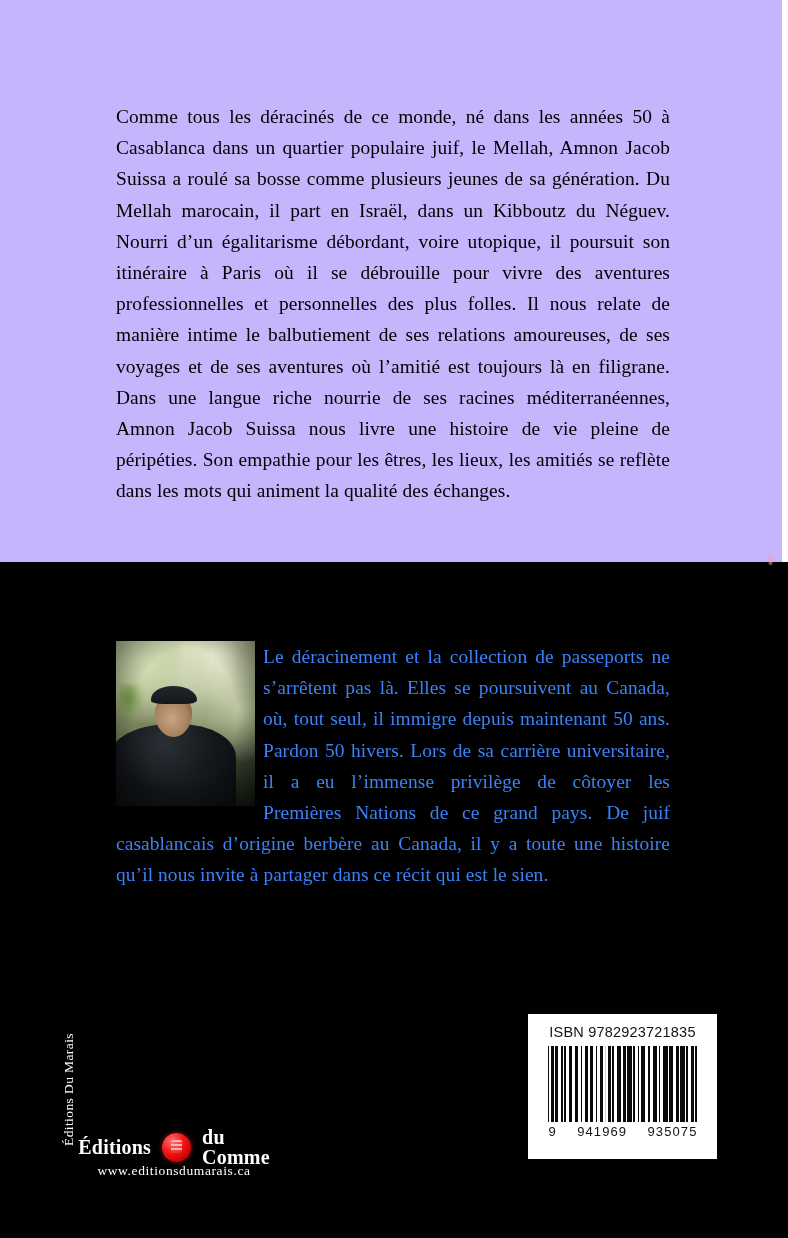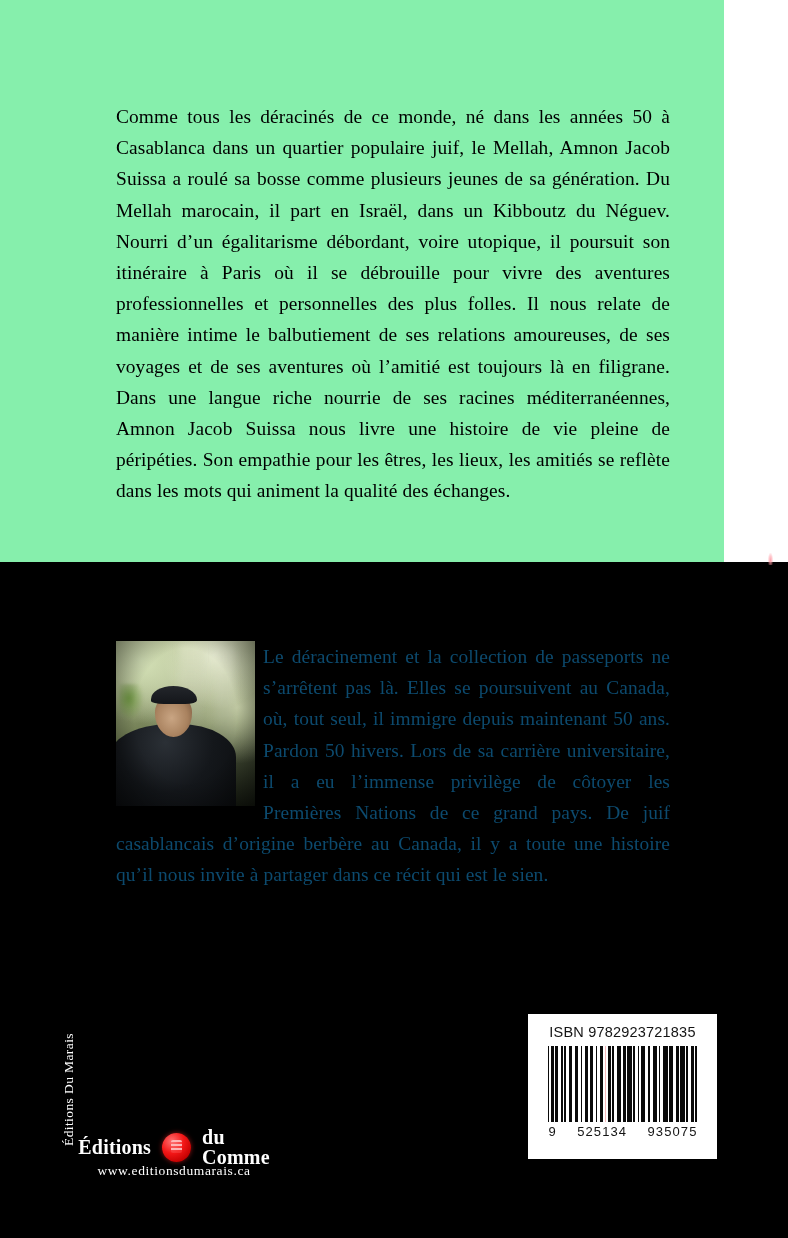--- a/index.html
+++ b/index.html
@@ -12,23 +12,23 @@
     height: 1238px;
     position: relative;
     overflow: hidden;
     font-family: "Liberation Serif", "DejaVu Serif", serif;
   }
 
   
   #top-panel {
     position: absolute;
     left: 0; top: 0;
-    width: 724px;
+    width: 782px;
     height: 562px;
-    background: #86efac;
+    background: #c4b5fd;
   }
 
   #blurb-text {
     position: absolute;
     left: 116px;
     top: 101px;
     width: 554px;
     color: #000000;
     font-size: 19.4px;
     line-height: 31.2px;
@@ -137,21 +137,21 @@
     inset: 0;
     background: radial-gradient(ellipse at 50% 45%, rgba(0,0,0,0) 52%, rgba(0,0,0,0.55) 100%);
   }
 
   
   #blurb2 {
     position: absolute;
     left: 116px;
     top: 641px;
     width: 554px;
-    color: #0c4a6e;
+    color: #3b82f6;
     font-size: 19.4px;
     line-height: 31.2px;
     text-align: justify;
     text-justify: inter-word;
     letter-spacing: 0.1px;
   }
   #blurb2 .photo-float {
     float: left;
     width: 147px;
     height: 168px;
@@ -377,16 +377,16 @@
       <span class="bar" style="width: 3.0303%; flex: 0 0 auto;"></span>
       <span class="sp" style="width: 1.0101%; flex: 0 0 auto;"></span>
       <span class="bar" style="width: 1.0101%; flex: 0 0 auto;"></span>
       <span class="sp" style="width: 2.0202%; flex: 0 0 auto;"></span>
       <span class="bar" style="width: 2.0202%; flex: 0 0 auto;"></span>
       <span class="sp" style="width: 1.0101%; flex: 0 0 auto;"></span>
       <span class="bar" style="width: 1.0101%; flex: 0 0 auto;"></span>
     </div>
   <div id="barcode-digits">
     <span class="grp lead">9</span>
-    <span class="grp">525134</span>
+    <span class="grp">941969</span>
     <span class="grp">935075</span>
   </div>
 </div>
 
 </body></html>

